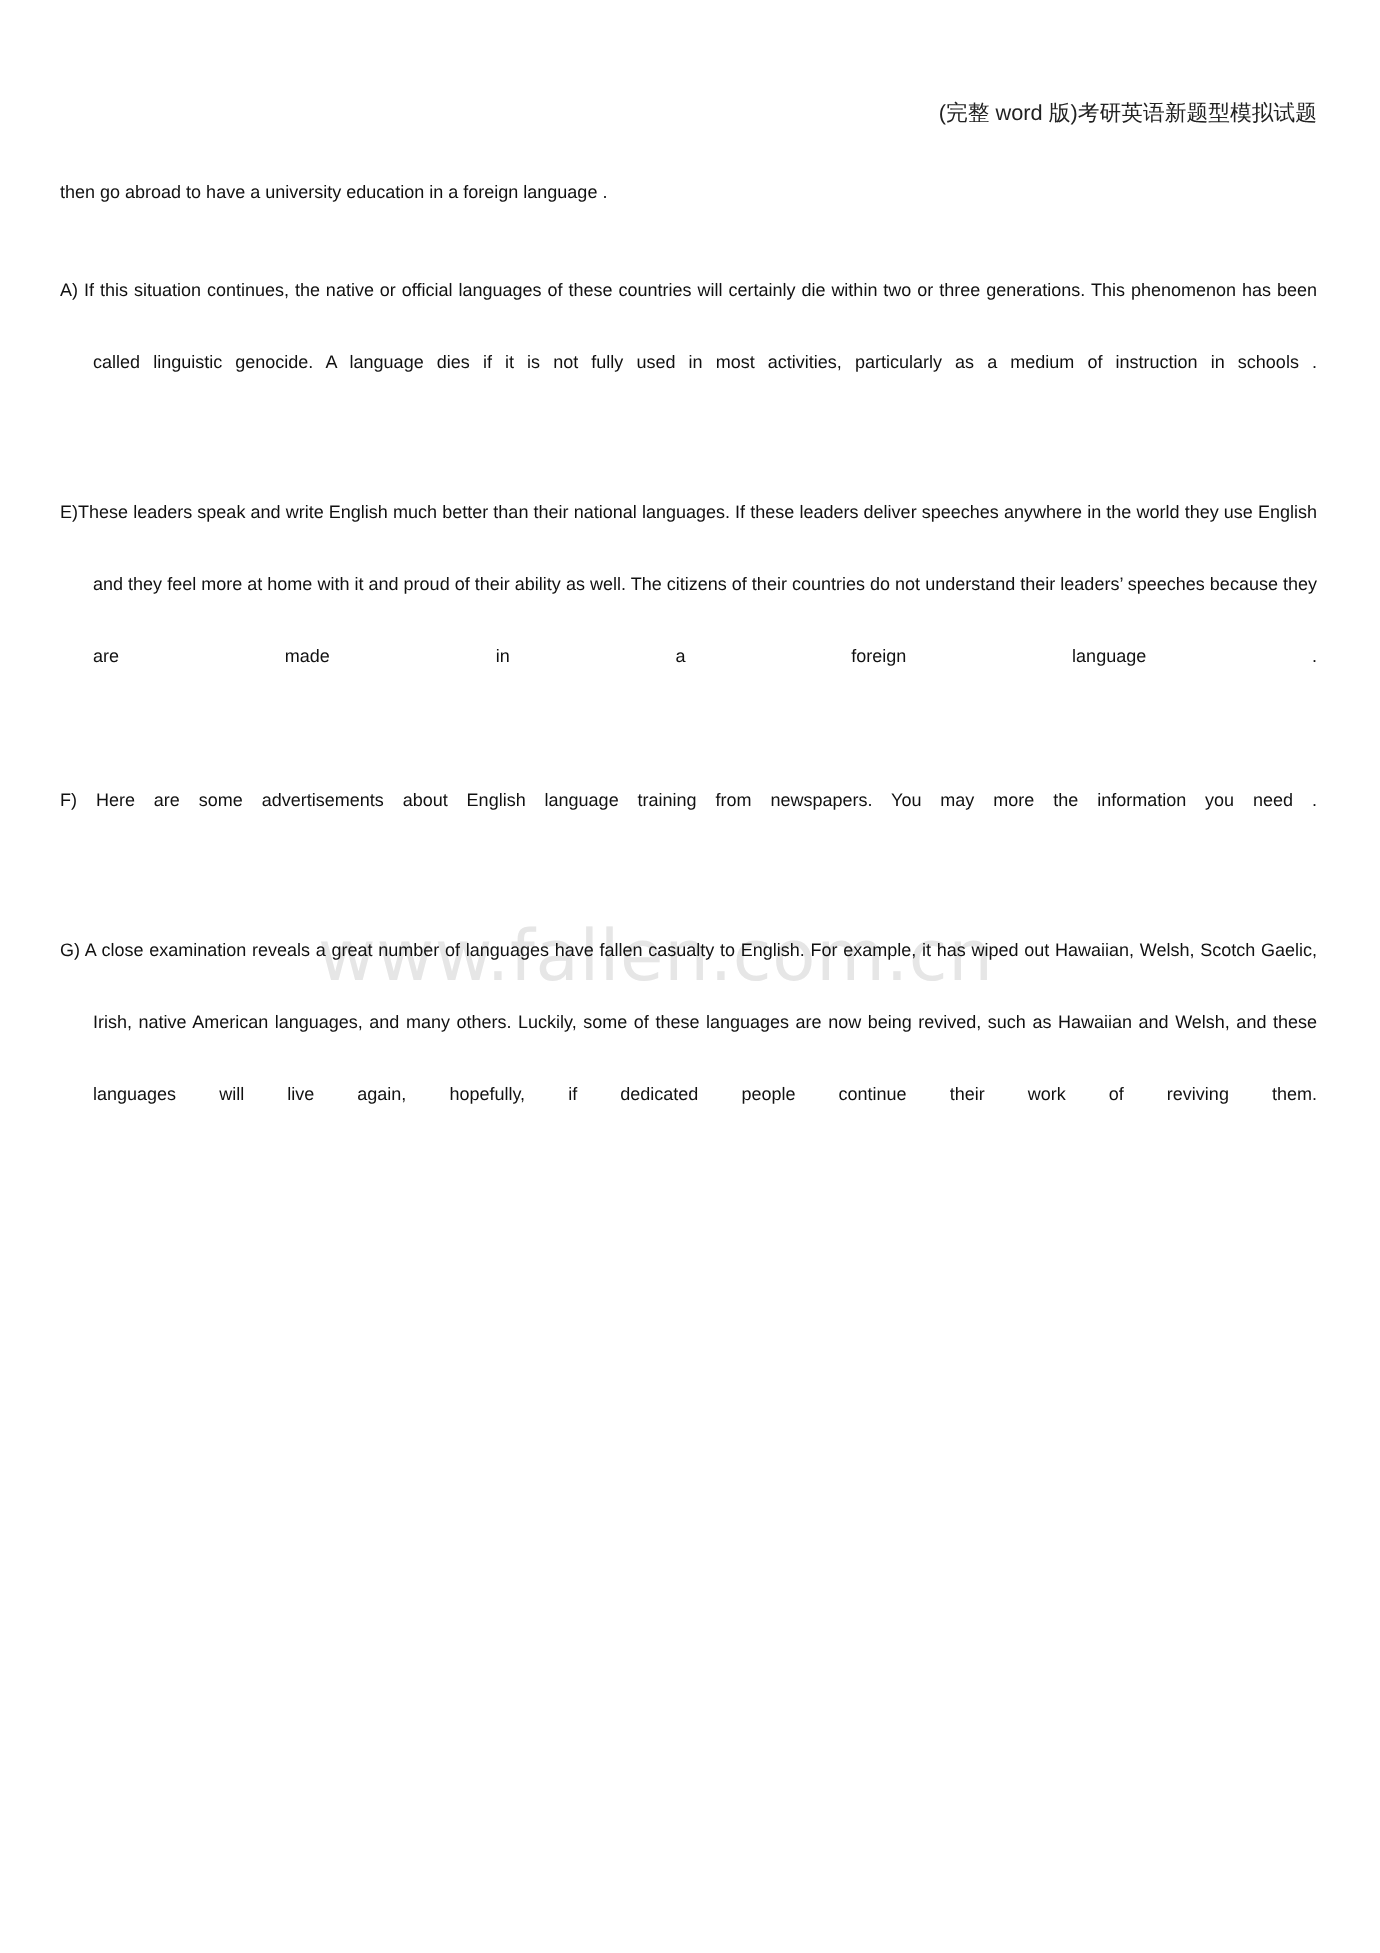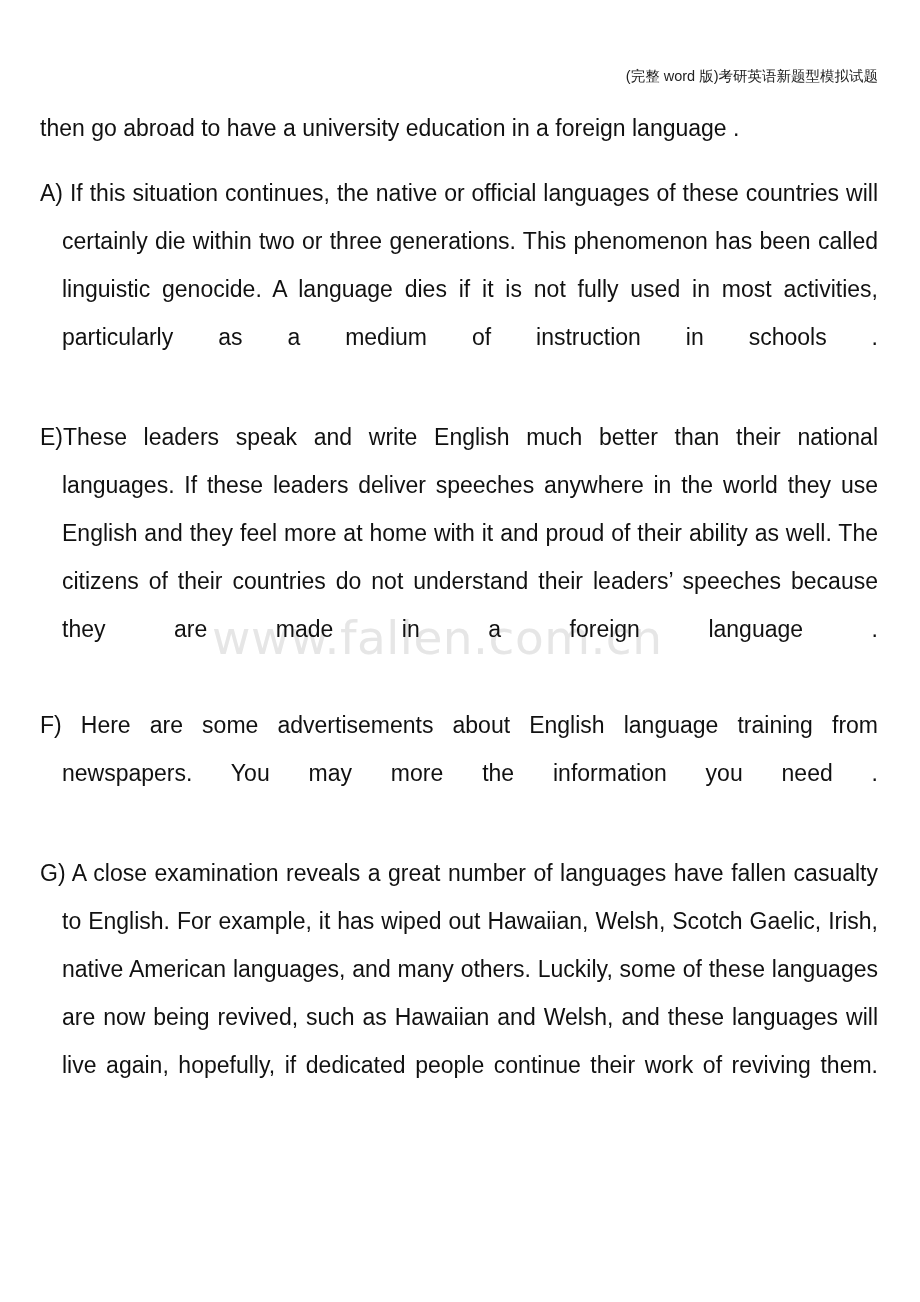--- a/index.html
+++ b/index.html
@@ -54,21 +54,21 @@
   
   .body-area {
     position: absolute;
     left: 40px;
     top: 104px;
     width: 838px;
     z-index: 1;
   }
 
   .para {
-    font-size: 23px;
+    font-size: 12px;
     color: #111111;
     margin: 0 0 0 0;
     text-align: justify;
     text-justify: inter-word;
     line-height: 48px;
     word-spacing: 0px;
   }
 
   
   .gap-lead   { margin-bottom: 17px; }

